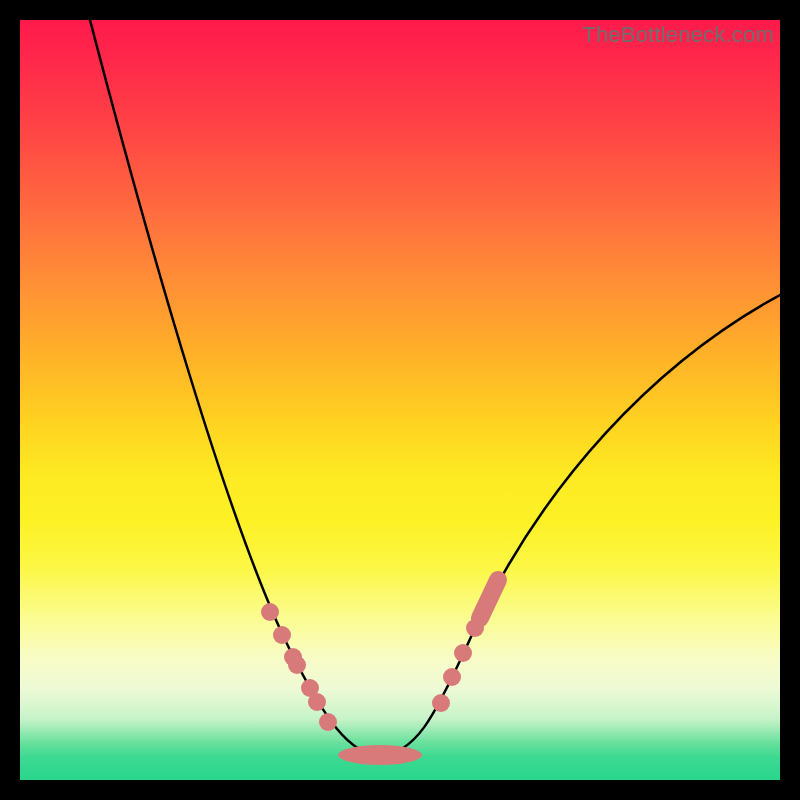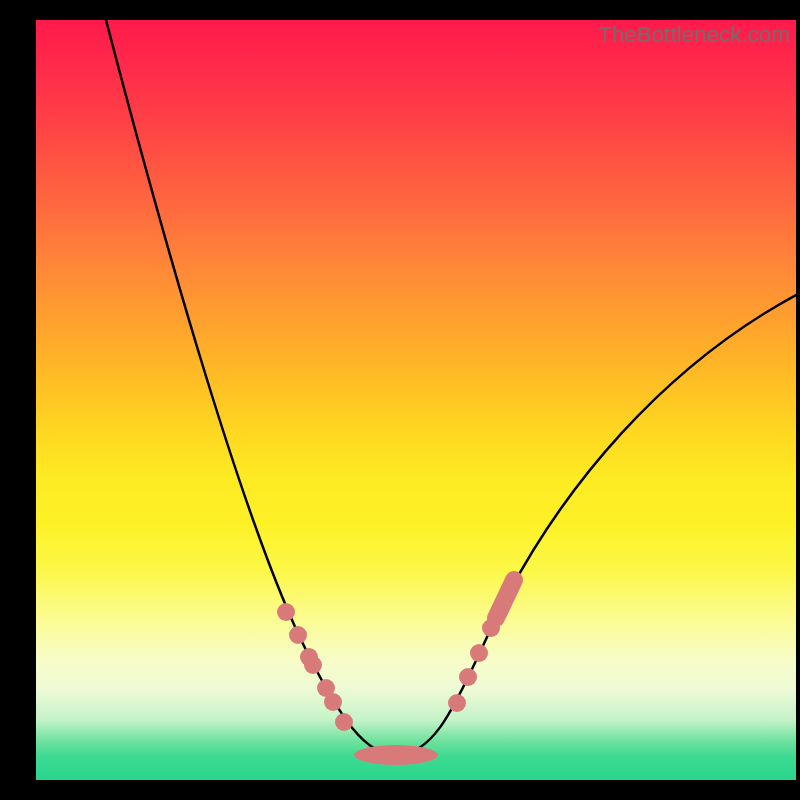--- a/index.html
+++ b/index.html
@@ -11,21 +11,20 @@
     overflow: hidden;
     font-family: Arial, Helvetica, sans-serif;
   }
   .frame {
     position: absolute;
     left: 20px;
     top: 20px;
     width: 760px;
     height: 760px;
     overflow: hidden;
-    margin-left: 16px;
   }
   .gradient {
     position: absolute;
     left: 0;
     top: 0;
     width: 100%;
     height: 100%;
     background: linear-gradient(to bottom,
       #ff1a4b 0%,
       #ff2a4a 6%,

